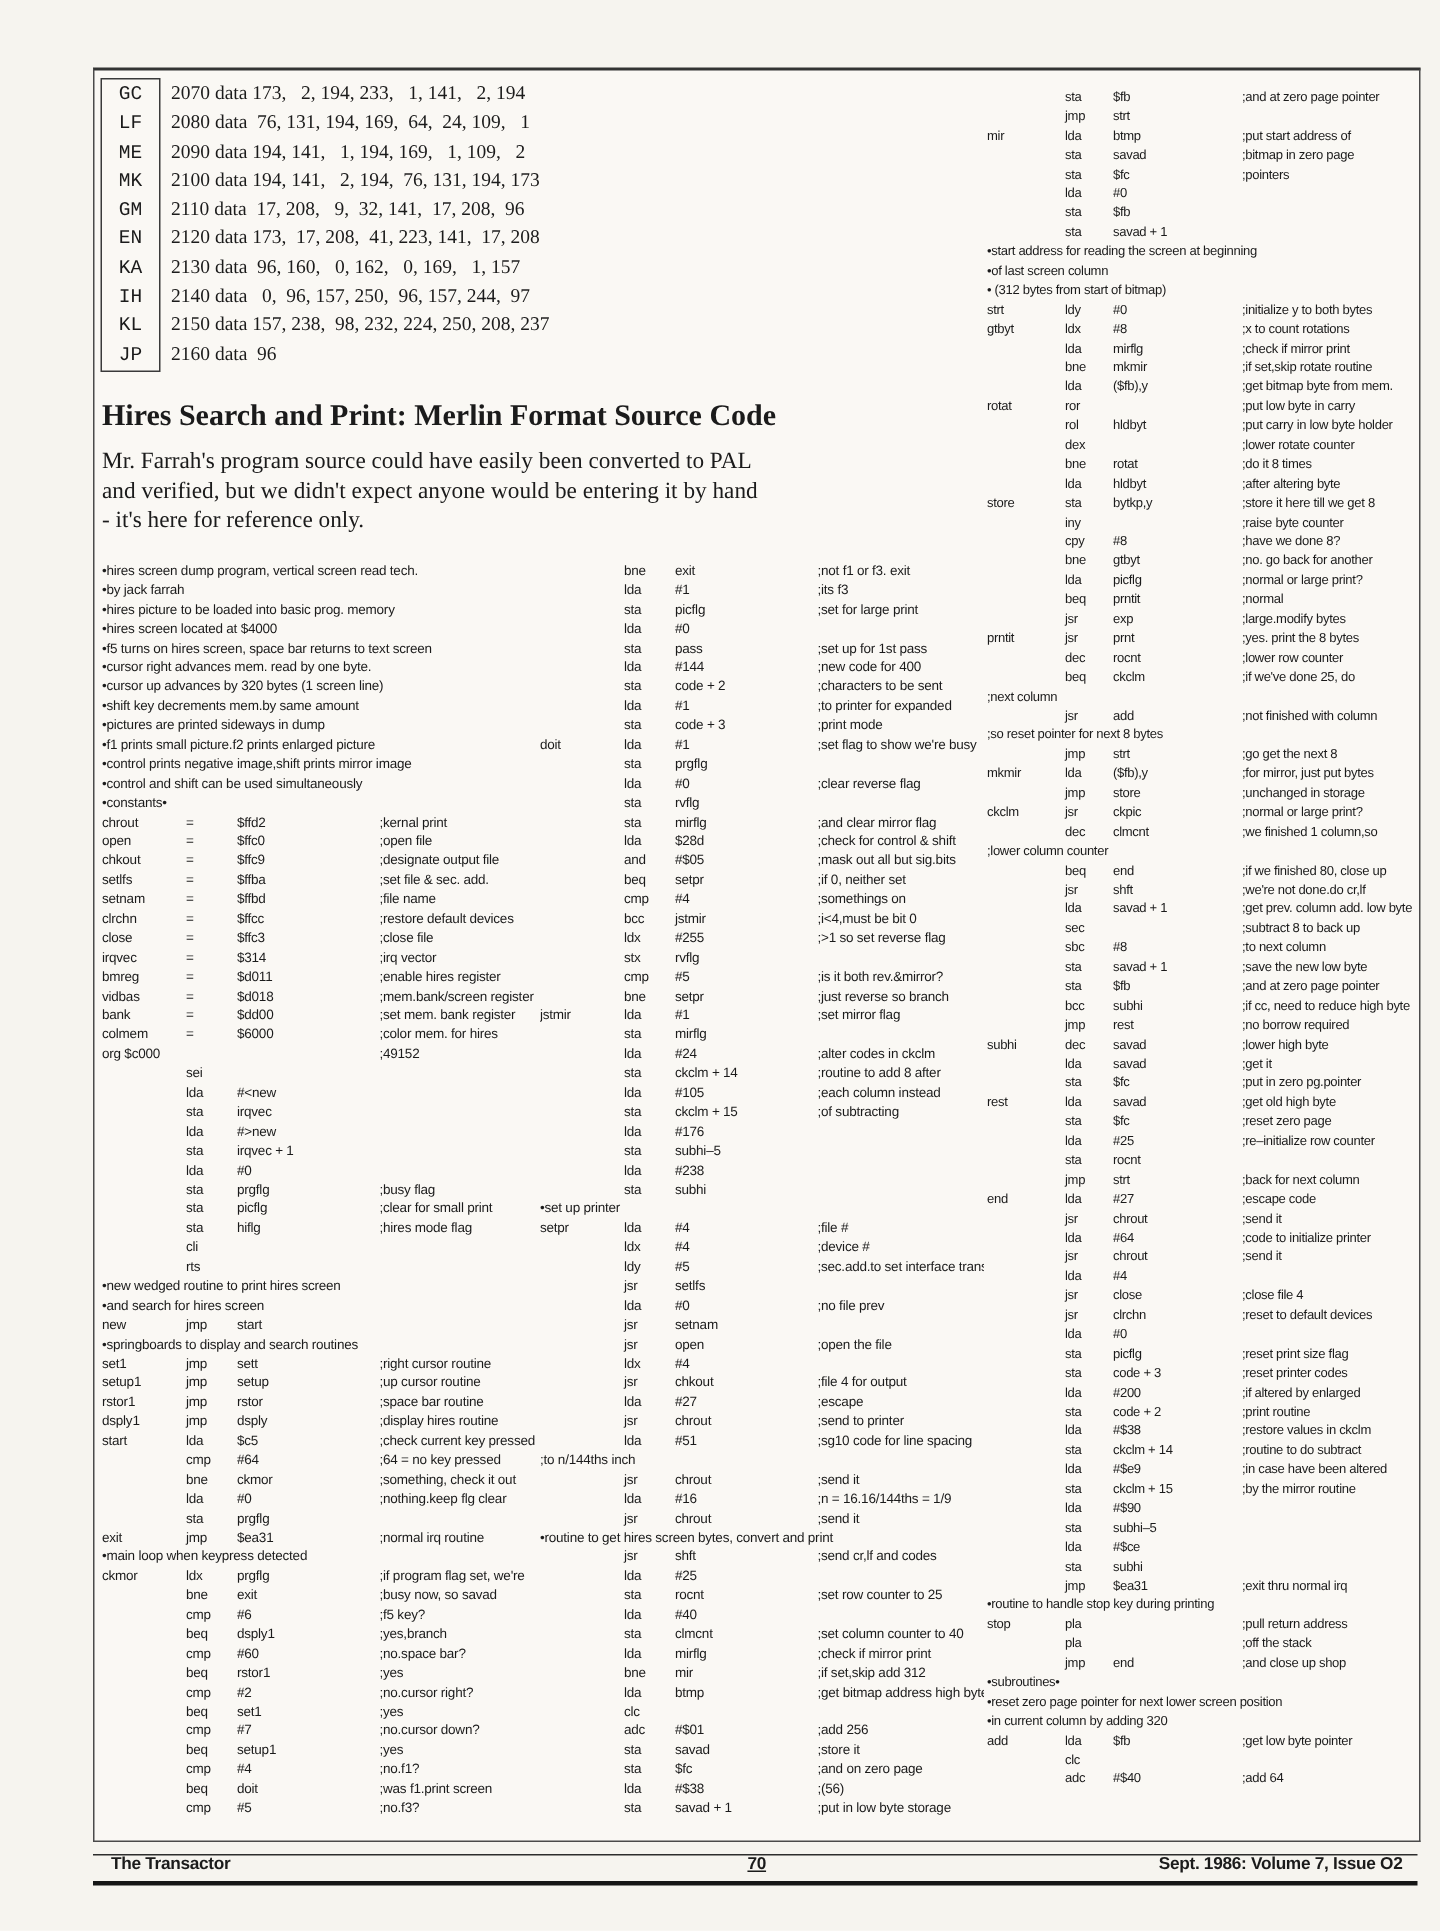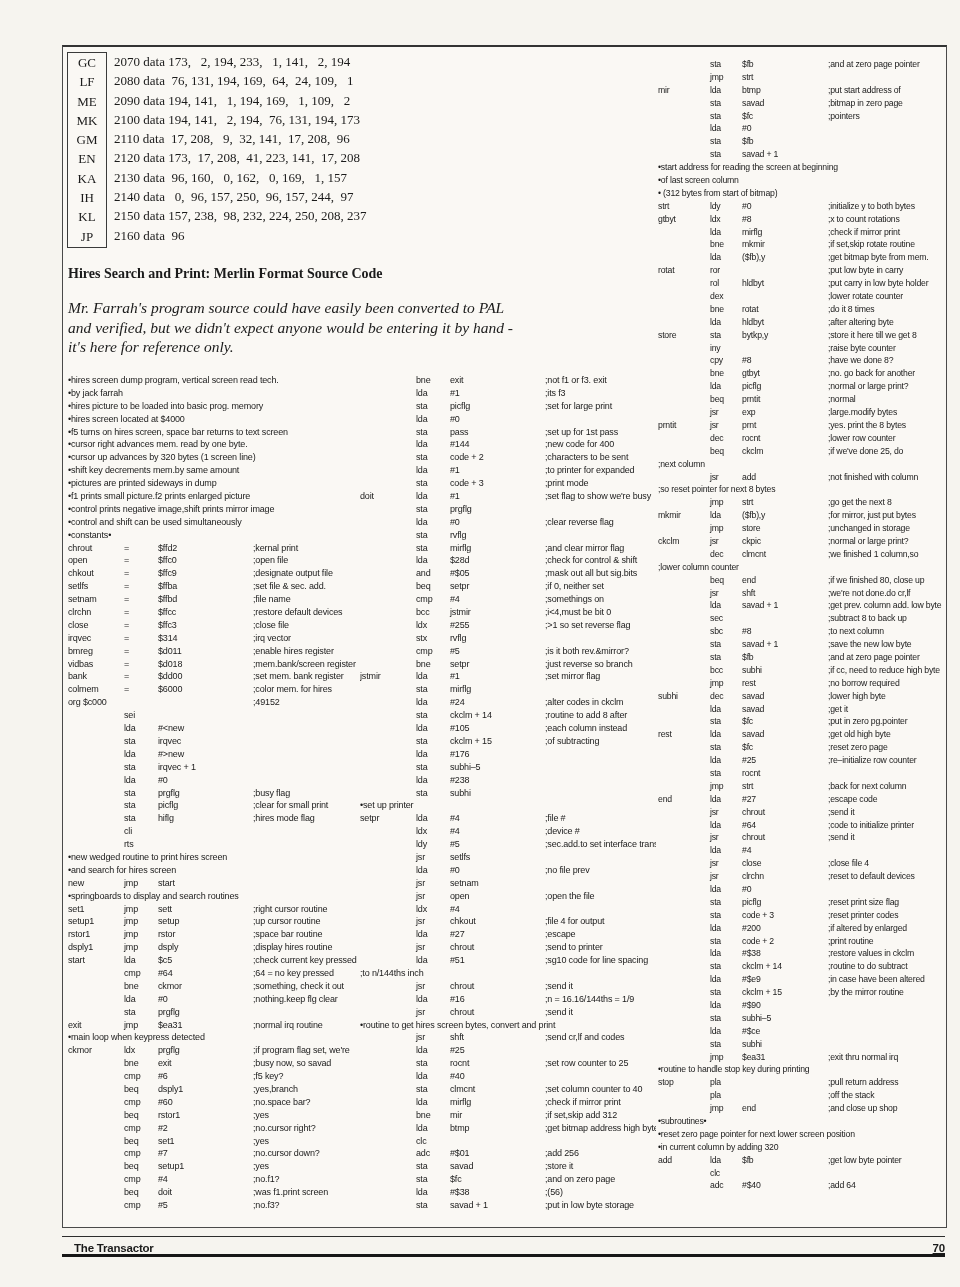--- a/index.html
+++ b/index.html
@@ -11,38 +11,38 @@
   }
   .frame{
     position:absolute;left:62px;top:45px;width:883px;height:1180px;
     border:1px solid #4a4a4a;border-top:2px solid #333;
     background:#faf8f4;
   }
   
   .ck-codes{
     position:absolute;left:67px;top:52px;width:38px;height:194px;
     border:1.5px solid #3a3a3a;
-    font-family:Liberation Serif, serif;font-size:13px;
+    font-family:Liberation Mono, monospace;font-size:13px;
     text-align:center;
   }
   .ck-code{height:19.3px;line-height:19.3px;}
   .ck-lines{
     position:absolute;left:114px;top:52px;
     font-family:"DejaVu Sans Mono",monospace;font-size:13px;
     white-space:pre;
   }
   .ck-line{height:19.3px;line-height:19.3px;font-family:Liberation Serif, serif;}
   
   .heading{
     position:absolute;left:68px;top:266px;width:500px;
-    font-family:"Liberation Serif",serif;font-weight:bold;font-size:14px;
+    font-family:"Liberation Serif",serif;font-weight:bold;font-size:20px;
   }
   .intro{
     position:absolute;left:68px;top:298px;width:445px;
-    font-family:"Liberation Serif",serif;font-size:15.5px;line-height:19.5px;font-style:italic;
+    font-family:"Liberation Serif",serif;font-size:15.5px;line-height:19.5px;
   }
   
   .codecol{
     position:absolute;
     font-size:9px;letter-spacing:-0.15px;line-height:12.9px;
     white-space:nowrap;overflow:hidden;
   }
   .codecol.left  {left:68px; top:374px;width:290px;height:840px;}
   .codecol.middle{left:360px;top:374px;width:296px;height:840px;}
   .codecol.right {left:658px;top:58px; width:287px;height:1140px;font-size:8.7px;letter-spacing:-0.2px;}
@@ -52,21 +52,21 @@
   .cl-op{width:34px;flex:none;}
   .cl-arg{width:95px;flex:none;}
   .cl-comment{flex:none;}
   .codecol.right .cl-label{width:52px;}
   .codecol.right .cl-op{width:32px;}
   .codecol.right .cl-arg{width:86px;}
   
   .footer{
     position:absolute;left:62px;top:1236px;width:883px;height:17px;
     border-top:1.2px solid #2d2d2d;border-bottom:3px solid #161616;
-    display:flex;align-items:flex-end;
+    display:flex;align-items:flex-start;
     font-weight:bold;font-size:11.5px;letter-spacing:-0.2px;
   }
   .footer .f-left{margin-left:12px;flex:1;}
   .footer .f-center{flex:0 0 auto;text-decoration:underline;}
   .footer .f-right{flex:1;text-align:right;margin-right:10px;}
 </style>
 </head>
 <body>
 
 <div class="frame"></div>
@@ -1249,13 +1249,14 @@
       <span class="cl-label"></span>
       <span class="cl-op">adc</span>
       <span class="cl-arg">#$40</span>
       <span class="cl-comment">;add 64</span>
     </div>
   </div>
 
 <div class="footer">
   <span class="f-left">The Transactor</span>
   <span class="f-center">70</span>
+  <span class="f-right">Sept. 1986: Volume 7, Issue O2</span>
 </div>
 
 </body></html>

